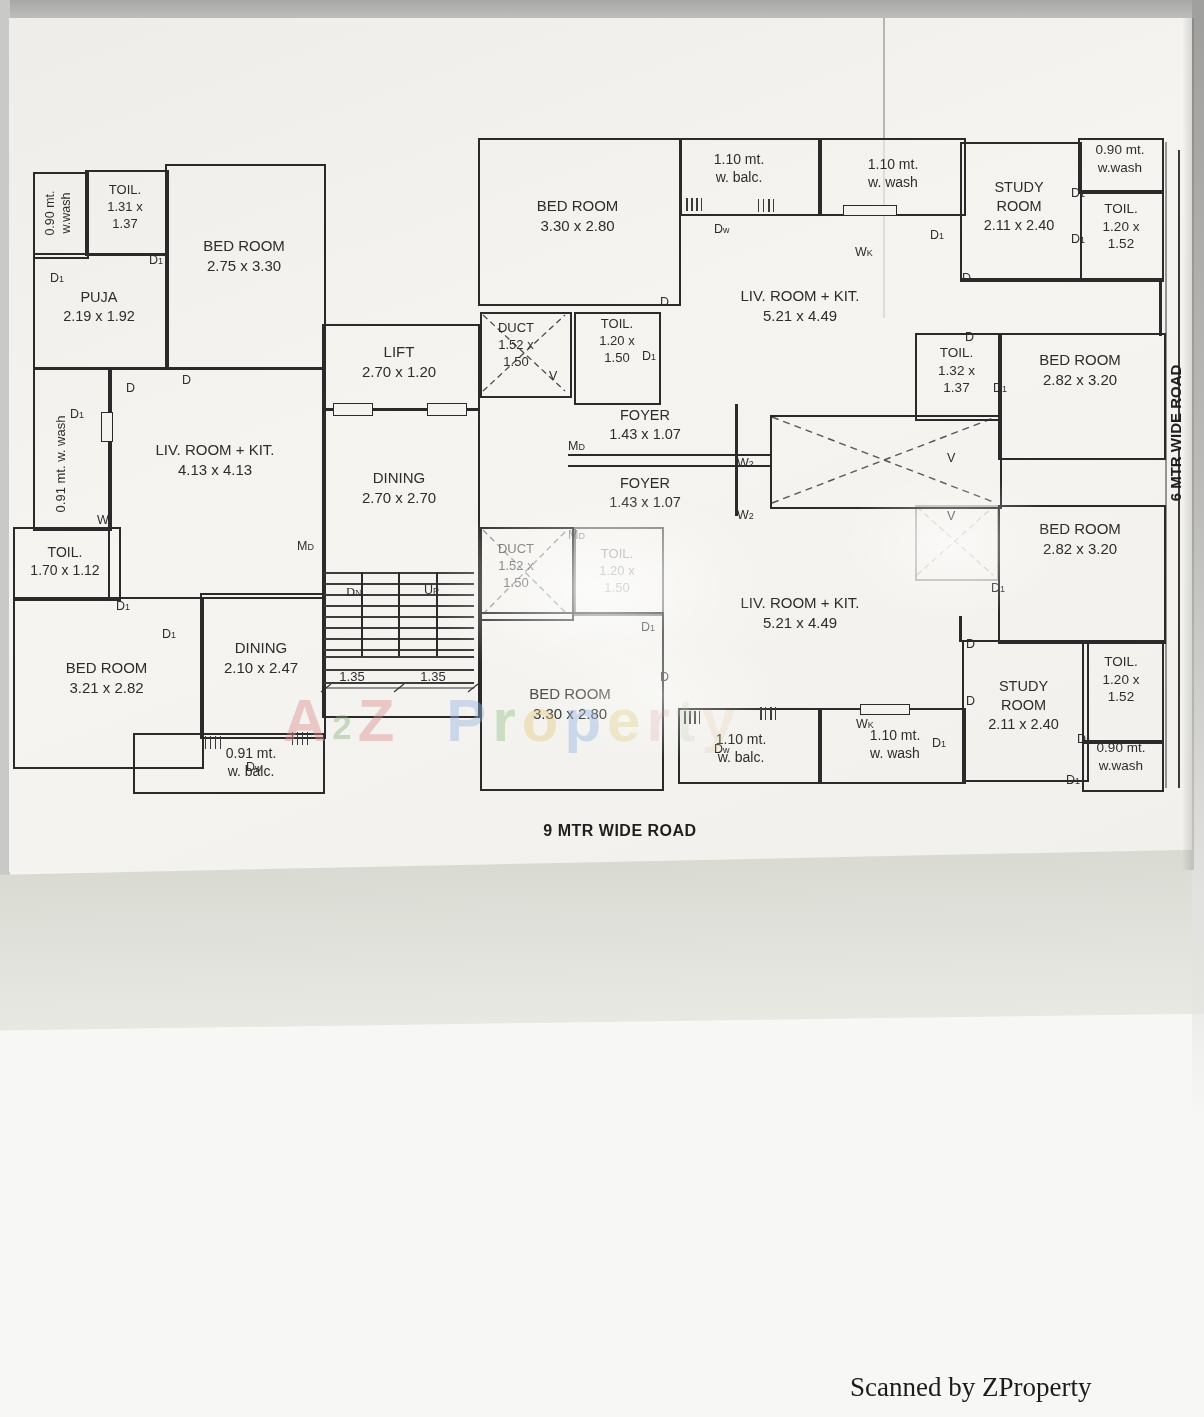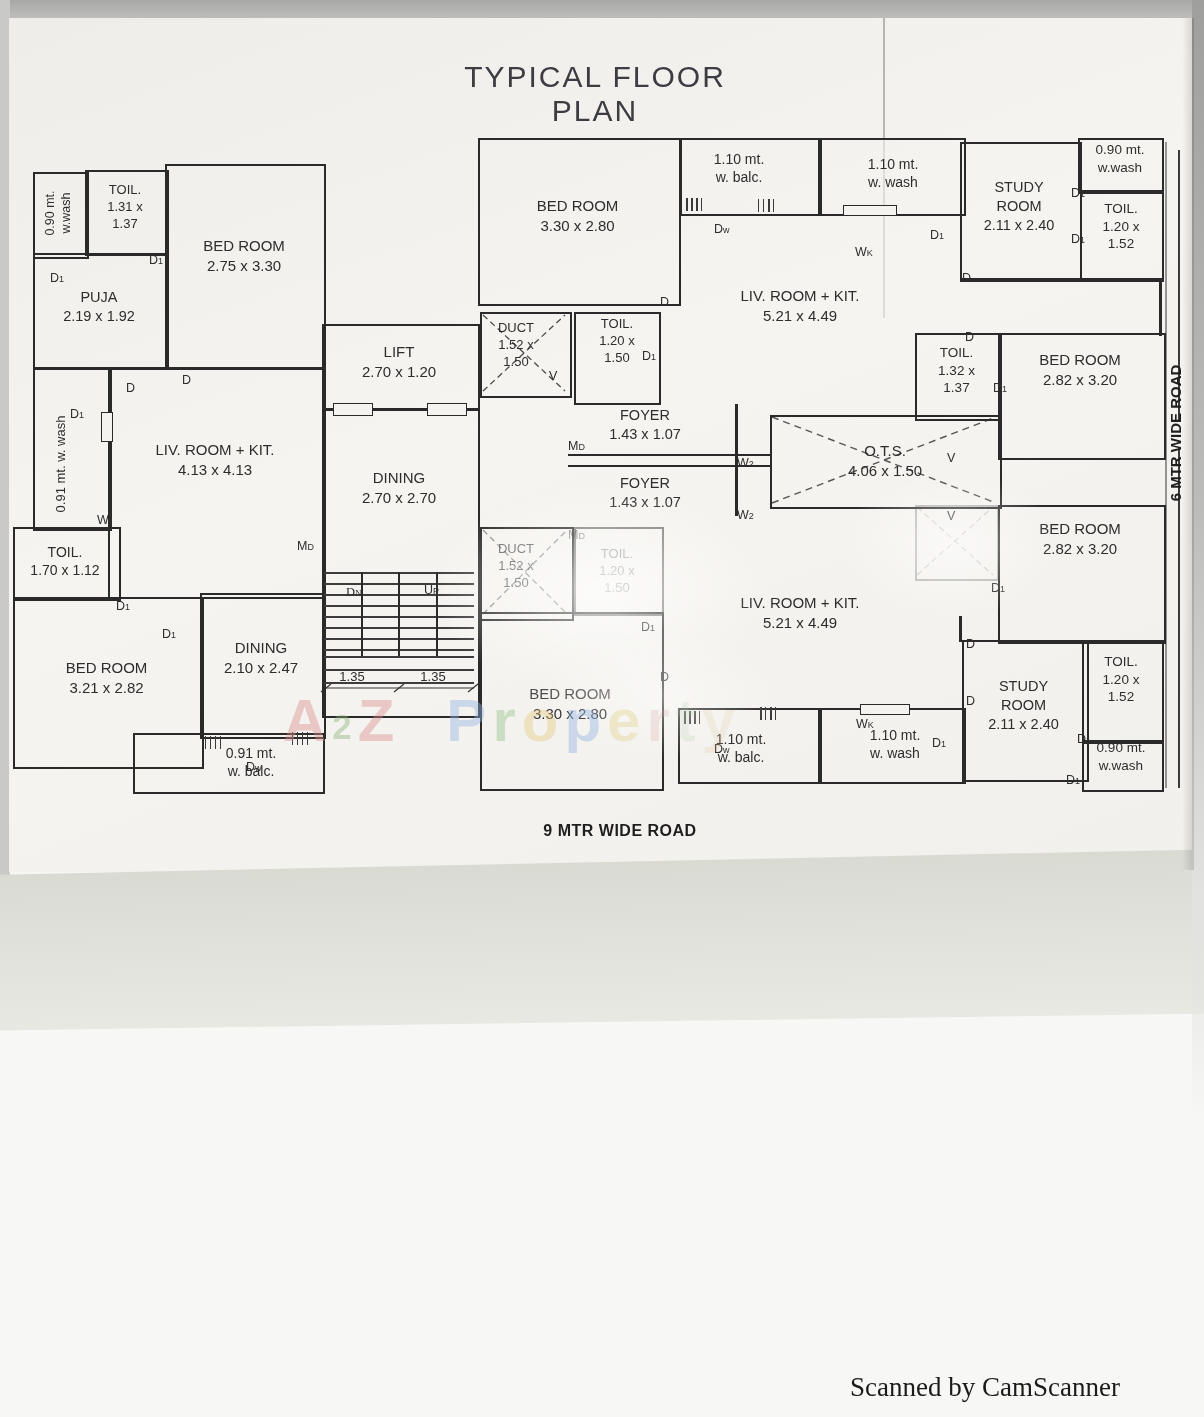--- a/index.html
+++ b/index.html
@@ -51,21 +51,20 @@
   <div class="abs paper"></div>
   <div class="abs band-below"></div>
   <div class="abs band-bottom"></div>
   <div class="abs band-right"></div>
   <div class="abs paper-shade"></div>
   <div class="abs crease" style="left:883px;top:18px;width:2px;height:120px;opacity:.6;"></div>
   <div class="abs crease" style="left:883px;top:138px;width:2px;height:180px;opacity:.22;"></div>
 
   <div class="abs" id="plan">
 
-    <div class="title">TYPICAL FLOOR PLAN</div>
 
     <svg class="linework" width="1204" height="900" viewBox="0 0 1204 900">
 
       <line x1="772" y1="417" x2="996" y2="503" stroke="#555" stroke-width="1.4" stroke-dasharray="7 5"></line>
       <line x1="772" y1="503" x2="996" y2="417" stroke="#555" stroke-width="1.4" stroke-dasharray="7 5"></line>
 
       <line x1="483" y1="315" x2="565" y2="391" stroke="#4a4a4a" stroke-width="1.3" stroke-dasharray="6 4"></line>
       <line x1="483" y1="391" x2="565" y2="315" stroke="#4a4a4a" stroke-width="1.3" stroke-dasharray="6 4"></line>
 
       <line x1="483" y1="530" x2="567" y2="614" stroke="#4a4a4a" stroke-width="1.3" stroke-dasharray="6 4" opacity=".6"></line>
@@ -226,24 +225,20 @@
     </div>
     <div class="lbl" style="left:915px;top:344px;width:83px;font-size:13.5px;">
       <div>TOIL.</div>
         <div>1.32 x</div>
         <div>1.37</div>
     </div>
     <div class="lbl" style="left:998px;top:350px;width:164px;font-size:15px;">
       <div>BED ROOM</div>
         <div>2.82 x 3.20</div>
     </div>
-    <div class="lbl" style="left:790px;top:441px;width:190px;font-size:15px;">
-      <div>O.T.S.</div>
-        <div>4.06 x 1.50</div>
-    </div>
     <div class="lbl" style="left:998px;top:519px;width:164px;font-size:15px;">
       <div>BED ROOM</div>
         <div>2.82 x 3.20</div>
     </div>
     <div class="lbl" style="left:730px;top:593px;width:140px;font-size:15px;">
       <div>LIV. ROOM + KIT.</div>
         <div>5.21 x 4.49</div>
     </div>
     <div class="lbl" style="left:962px;top:677px;width:123px;font-size:14.5px;">
       <div>STUDY</div>
@@ -356,15 +351,15 @@
     <div class="road-r vert">6 MTR WIDE ROAD</div>
   </div>
 
   <div class="glare" style="left:430px;top:485px;width:340px;height:210px;background:radial-gradient(ellipse,rgba(255,255,255,.7),rgba(255,255,255,0) 70%);"></div>
   <div class="glare" style="left:840px;top:470px;width:220px;height:150px;background:radial-gradient(ellipse,rgba(255,255,255,.55),rgba(255,255,255,0) 70%);"></div>
   <div class="glare" style="left:540px;top:630px;width:240px;height:130px;background:radial-gradient(ellipse,rgba(255,255,255,.45),rgba(255,255,255,0) 70%);"></div>
 
   <div id="wm-center">
     <span style="color: rgb(219, 141, 141);">A</span><span class="wm-sm" style="color: rgb(138, 179, 124);">2</span><span style="color: rgb(219, 141, 141);">Z</span><span class="gap" style="color: rgb(147, 180, 226);">P</span><span style="color: rgb(147, 192, 134);">r</span><span style="color: rgb(229, 202, 130);">o</span><span style="color: rgb(147, 180, 226);">p</span><span style="color: rgb(229, 212, 146);">e</span><span style="opacity: 0.55; color: rgb(219, 161, 161);">r</span><span style="opacity: 0.4; color: rgb(166, 194, 158);">t</span><span style="opacity: 0.4; color: rgb(226, 186, 132);">y</span>
   </div>
-  <div id="scanner">Scanned by CamScanner</div>
+  <div id="scanner">Scanned by ZProperty</div>
 
 </div>
 
 </body></html>

